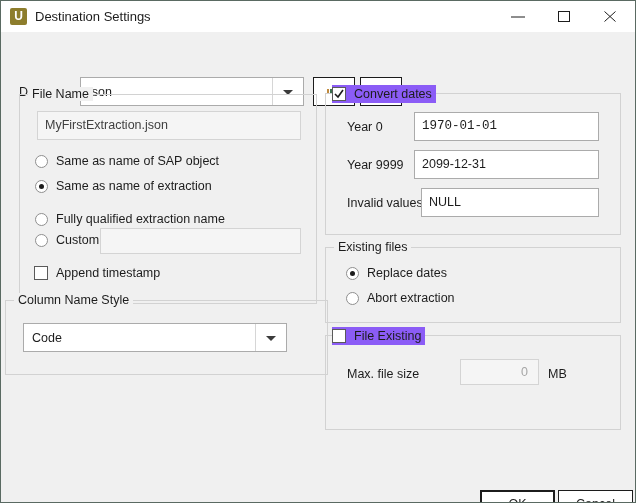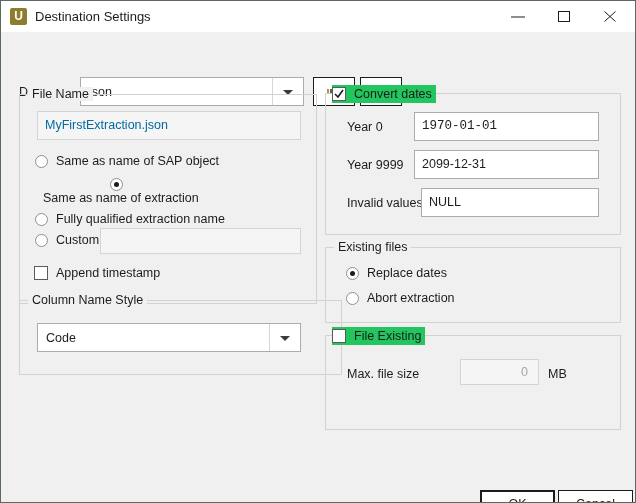--- a/index.html
+++ b/index.html
@@ -97,21 +97,21 @@
     padding-left: 7px;
   }
   .field.disabled {
     background: #f5f5f5;
     border-color: #d4d4d4;
     color: #a6a6a6;
   }
   .field.readonlyish {
     background: #f5f5f5;
     border-color: #d4d4d4;
-    color: #0369a1;
+    color: #404040;
   }
   .field.num { padding-left:0; padding-right:10px; justify-content:flex-end; }
 
   .combo {
     position: absolute;
     box-sizing: border-box;
     background: #ffffff;
     border: 1px solid #ababab;
   }
   .combo .val {
@@ -166,21 +166,21 @@
     background: #f0f0f0;
     padding: 0 4px;
     font-size: 12.5px;
     color: #1c1c1c;
     white-space: nowrap;
   }
   .group > .gtitle-chk {
     position: absolute;
     top: -9px;
     left: 6px;
-    background: #22c55e;
+    background: #8b5cf6;
     padding: 0 4px 0 0;
     height: 18px;
     display: flex;
     align-items: center;
     font-size: 12.5px;
     color: #1c1c1c;
     white-space: nowrap;
   }
 
   
@@ -322,21 +322,21 @@
 
       <div class="field readonlyish" style="left:17px; top:16px; width:264px; height:29px;">
         <span>MyFirstExtraction.json</span>
       </div>
 
       <div class="radio" style="left:15px; top:58px;">
         <span class="dot"></span>
         <span class="rl">Same as name of SAP object</span>
       </div>
 
-      <div class="radio on" style="left:15px; top:83px;flex-direction:column;">
+      <div class="radio on" style="left:15px; top:83px;">
         <span class="dot"></span>
         <span class="rl">Same as name of extraction</span>
       </div>
 
       <div class="radio" style="left:15px; top:116px;">
         <span class="dot"></span>
         <span class="rl">Fully qualified extraction name</span>
       </div>
 
       <div class="radio" style="left:15px; top:137px;">
@@ -349,21 +349,21 @@
       </div>
 
       <div class="check abs" style="left:14px; top:170px;">
         <span class="box">
           
         </span>
         <span class="cl">Append timestamp</span>
       </div>
     </div>
 
-    <div class="group" style="left:18px; top:268px; width:323px; height:75px;">
+    <div class="group" style="left:4px; top:268px; width:323px; height:75px;">
       <div class="gtitle">Column Name Style</div>
 
       <div class="combo" style="left:17px; top:22px; width:264px; height:29px;padding-left:27px;">
         <div class="val">Code</div>
         <div class="arrowbox">
             <div class="tri"></div>
           </div>
       </div>
     </div>
 

